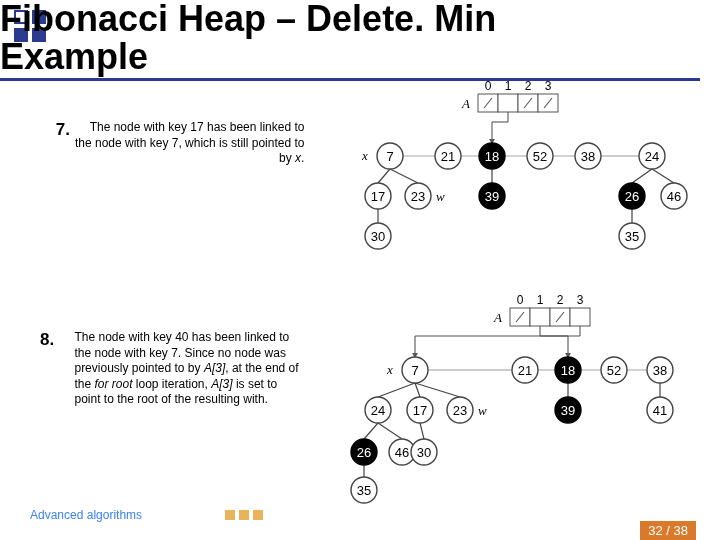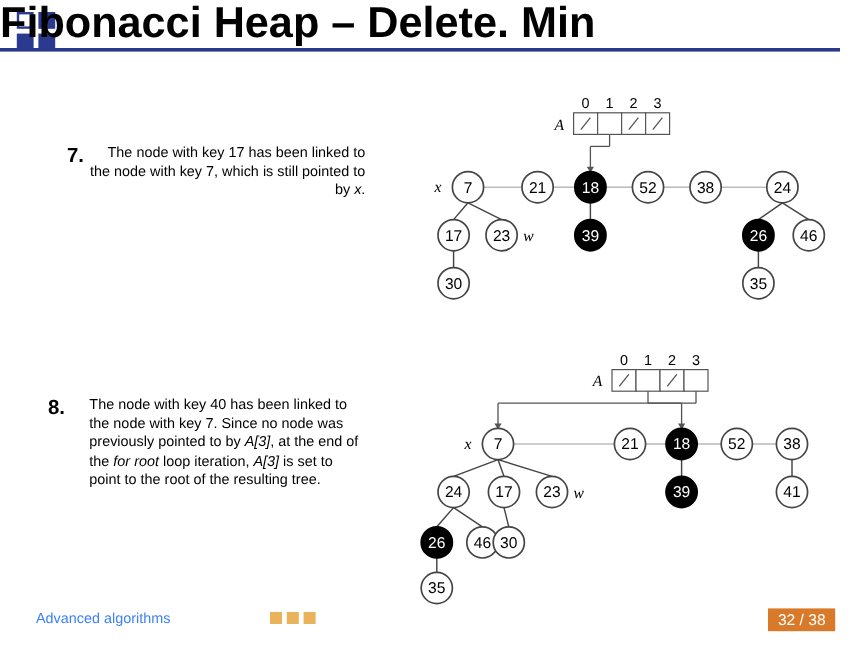--- a/index.html
+++ b/index.html
@@ -30,21 +30,21 @@
   .footer-left {
     position: absolute; bottom: 18px; left: 30px;
     font-size: 12px; color: #3b82f6;
   }
   .footer-dots {
     position: absolute; bottom: 20px; left: 225px;
     display: flex; gap: 4px;
   }
   .footer-dots span { width: 10px; height: 10px; background: #e8b35a; }
   .footer-page {
-    position: absolute; bottom: 14px; right: 24px;
+    position: absolute; bottom: 0; right: 24px;
     background: #d97a2a; color: #fff;
     font-size: 13px; padding: 2px 8px;
   }
   .diagram { position: absolute; }
   .dia7 { top: 86px; left: 360px; width: 350px; height: 180px; }
   .dia8 { top: 300px; left: 360px; width: 350px; height: 195px; }
   svg { overflow: visible; }
   .array-cell { fill: #fff; stroke: #555; }
   .node-w { fill: #fff; stroke: #444; stroke-width: 1.4; }
   .node-b { fill: #000; stroke: #000; stroke-width: 1.4; }
@@ -62,33 +62,34 @@
 
 <div class="logo">
     <span></span>
     <span></span>
     <span></span>
     <span></span>
   </div>
 
 <div class="title">
   <span>Fibonacci Heap – Delete. Min</span><br>
+  <span>Example</span>
 </div>
 
 <div class="step step7">
   <span class="num">7.</span>
   <span class="txt">
     <span>The node with key 17 has been linked to the node with key 7, which is still pointed to by </span><i>x</i><span>.</span>
   </span>
 </div>
 
 <div class="step step8">
   <span class="num">8.</span>
   <span class="txt">
-    <span>The node with key 40 has been linked to the node with key 7. Since no node was previously pointed to by </span><i>A[3]</i><span>, at the end of the </span><i>for root</i><span> loop iteration, </span><i>A[3]</i><span> is set to point to the root of the resulting tree.</span>
+    <span>The node with key 40 has been linked to the node with key 7. Since no node was previously pointed to by </span><i>A[3]</i><span>, at the end of the </span><i>for root</i><span> loop iteration, </span><i>A[3]</i><span> is set to point to the root of the resulting with.</span>
   </span>
 </div>
 
 <div class="diagram dia7">
   <svg id="svg7" width="350" height="185">
       <text x="102" y="22" class="lbl">A</text>
       <rect x="118" y="8" width="20" height="18" class="array-cell"></rect>
       <text x="128" y="4" class="idx">0</text>
       <rect x="138" y="8" width="20" height="18" class="array-cell"></rect>
       <text x="148" y="4" class="idx">1</text>

